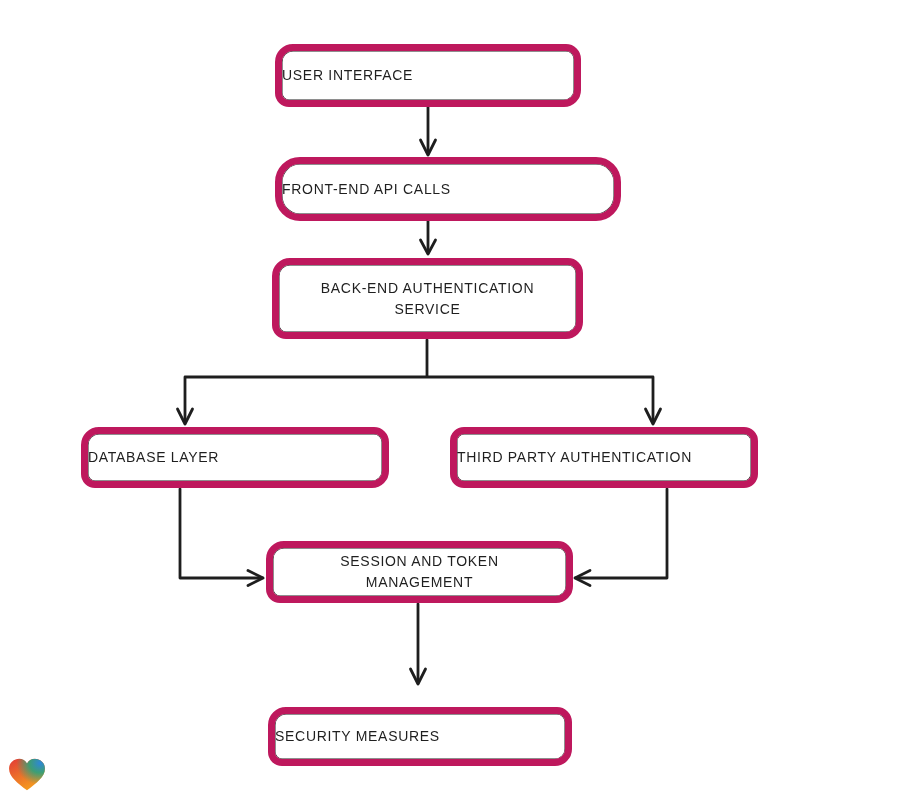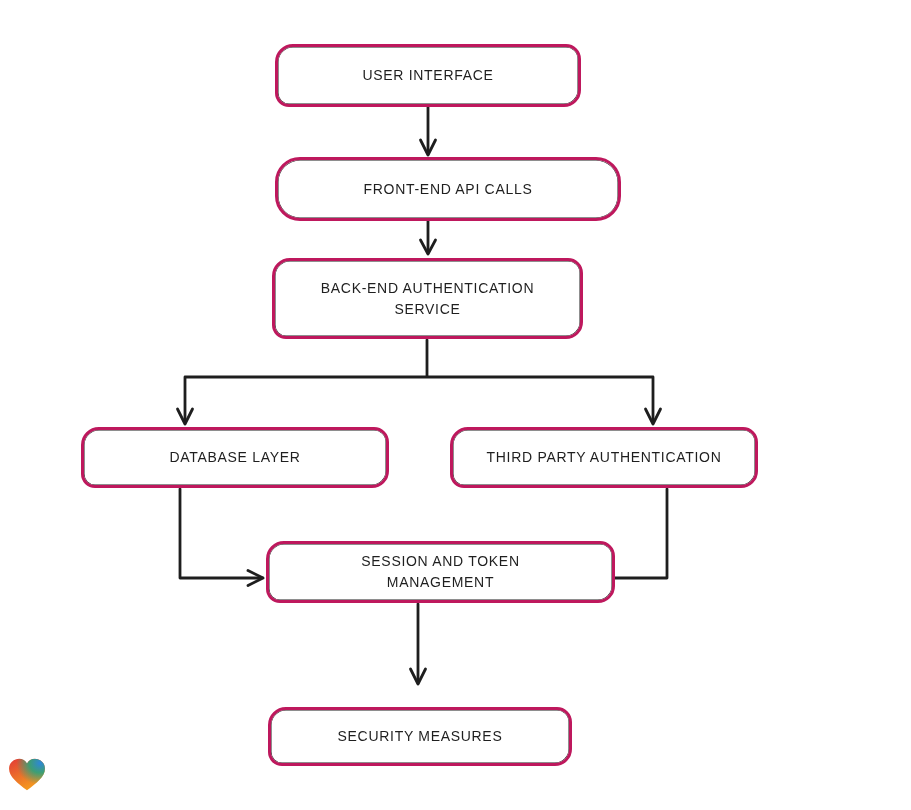--- a/index.html
+++ b/index.html
@@ -13,40 +13,39 @@
   }
   #connectors {
     position: absolute;
     left: 0; top: 0;
     width: 911px; height: 810px;
   }
   .node {
     position: absolute;
     box-sizing: border-box;
     background: #ffffff;
-    border: 3px solid #be185d;
+    border: 7px solid #be185d;
     border-radius: 16px;
     display: flex;
     align-items: center;
-    justify-content: center;
     text-align: center;
     font-size: 14px;
     letter-spacing: 0.7px;
     color: #1f1f1f;
     line-height: 1.5;
   }
   
   .node { box-shadow: 0 0 0 0.5px #1e1e1e inset; border-radius: 18px 15px 17px 14px; }
 
   #node-user-interface { left: 275px; top: 44px;  width: 306px; height: 63px; }
   #node-front-end      { left: 275px; top: 157px; width: 346px; height: 64px; border-radius: 25px; }
   #node-back-end       { left: 272px; top: 258px; width: 311px; height: 81px; padding: 16px 28px; }
   #node-database       { left: 81px;  top: 427px; width: 308px; height: 61px; }
-  #node-third-party    { left: 450px; top: 427px; width: 308px; height: 61px; }
-  #node-session        { left: 266px; top: 541px; width: 349px; height: 62px; padding: 0 62px; }
+  #node-third-party    { left: 450px; top: 427px; width: 308px; height: 61px; border-radius: 14px; }
+  #node-session        { left: 266px; top: 541px; width: 307px; height: 62px; padding: 0 62px; }
   #node-security       { left: 268px; top: 687px; width: 304px; height: 59px; margin-top: 20px; }
 
   #heart-logo {
     position: absolute;
     left: 8px; top: 757px;
     width: 38px; height: 36px;
     cursor: pointer;
   }
 </style>
 </head>

